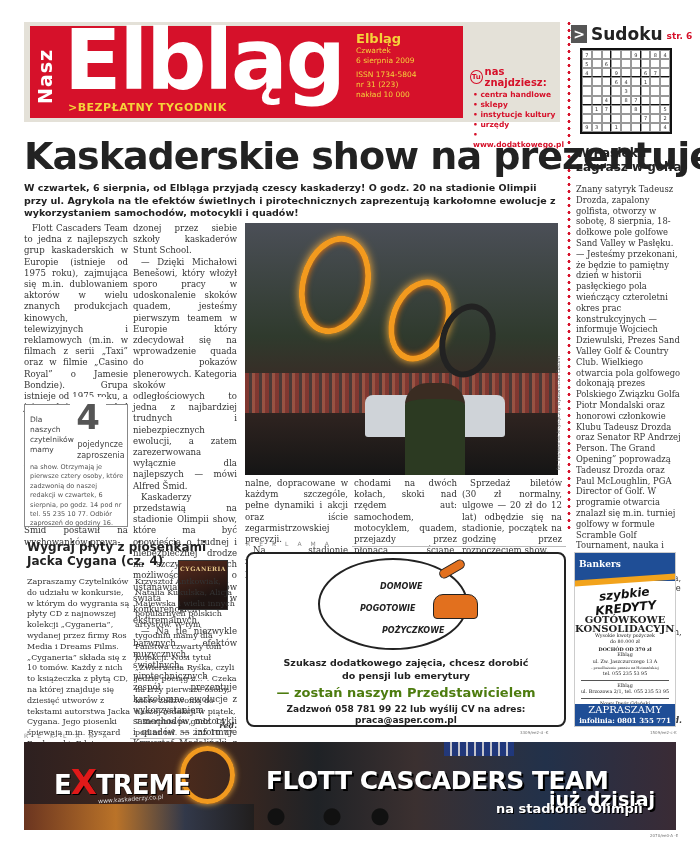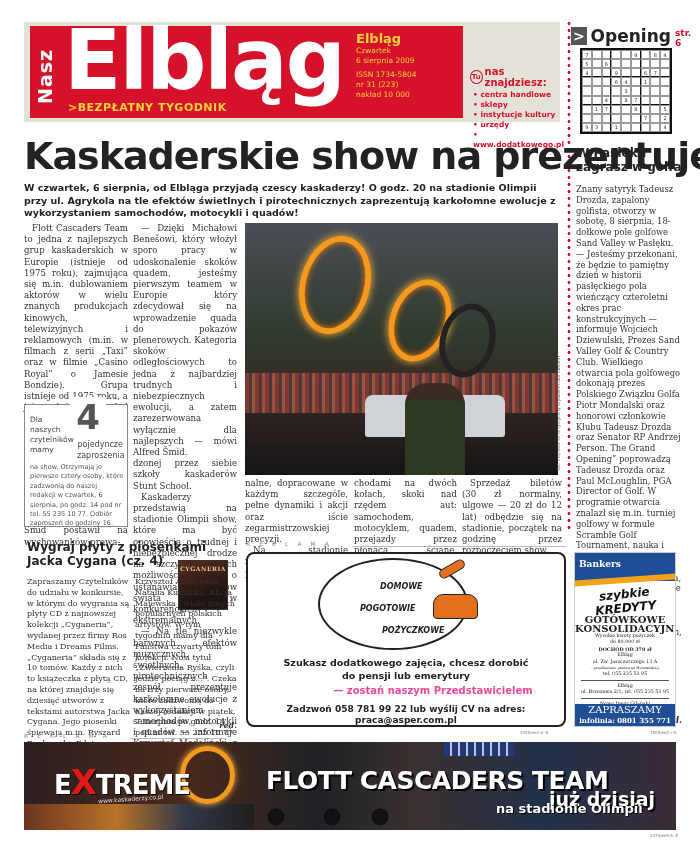--- a/index.html
+++ b/index.html
@@ -80,21 +80,21 @@
   .cyg-album span { display: block; color: #e9c98a; font: bold 6px "DejaVu Serif", serif; text-align: center; margin-top: 4px; letter-spacing: 0.5px; }
 
   
   .ad1 { position: absolute; left: 246px; top: 552px; width: 320px; height: 175px; border: 2.5px solid #222; border-radius: 8px; background: #fff; font-family: "DejaVu Sans", sans-serif; text-align: center; }
   .ad1-oval { position: absolute; left: 70px; top: 4px; width: 150px; height: 92px; border: 2px solid #222; border-radius: 50%; }
   .ad1-oval span { position: absolute; font: italic bold 8px "DejaVu Sans", sans-serif; color: #222; padding-left: 24px; }
   .ad1-car { position: absolute; left: 185px; top: 40px; width: 45px; height: 25px; background: #e2701e; border-radius: 10px 10px 4px 4px; border: 1px solid #222; }
   .ad1-phone { position: absolute; left: 190px; top: 10px; width: 28px; height: 10px; background: #e2701e; border-radius: 6px; transform: rotate(-30deg); border: 1px solid #222; }
   .ad1-l1 { position: absolute; left: 0; width: 100%; top: 103px; font-weight: bold; font-size: 9.5px; color: #222; }
   .ad1-l2 { position: absolute; left: 0; width: 100%; top: 116px; font-weight: bold; font-size: 9.5px; color: #222; }
-  .ad1-l3 { position: absolute; left: 0; width: 100%; top: 131px; font-weight: bold; font-size: 10px; color: #ec4899; margin-left: 27px; }
+  .ad1-l3 { position: absolute; left: 0; width: 100%; top: 131px; font-weight: bold; font-size: 13px; color: #4d7c0f; }
   .ad1-l4 { position: absolute; left: 0; width: 100%; top: 150px; font-weight: bold; font-size: 9px; color: #222; }
   .ad1-l5 { position: absolute; left: 0; width: 100%; top: 161px; font-weight: bold; font-size: 9px; color: #222; }
   .ad-code { position: absolute; font: 4px "DejaVu Sans", sans-serif; color: #777; }
 
   
   .ad2 { position: absolute; left: 574px; top: 552px; width: 102px; height: 175px; background: #fff; border: 1px solid #ccc; font-family: "DejaVu Serif", serif; text-align: center; overflow: hidden; }
   .ad2-top { height: 28px; background: #1f4e96; position: relative; }
   .ad2-brand { position: absolute; left: 4px; top: 6px; color: #fff; font: bold 9px "DejaVu Serif", serif; }
   .ad2-swoosh { height: 6px; background: #f2a31c; margin-top: -4px; transform: skewY(-4deg); }
   .ad2-kred { font: italic bold 12px "DejaVu Sans", sans-serif; color: #111; margin-top: 4px; transform: rotate(-6deg); }
@@ -147,21 +147,21 @@
     <li>instytucje kultury</li>
     <li>urzędy</li>
     <li>www.dodatkowego.pl</li>
   </ul>
 </div>
 
 <div class="dots"></div>
 
 <div class="sudoku-head">
   <span class="sudoku-arrow">&gt;</span>
-  <span class="sudoku-title">Opening</span>
+  <span class="sudoku-title">Sudoku</span>
   <span class="sudoku-page">str. 6</span>
 </div>
 <div class="sudoku-grid" id="sudoku-grid">
     <div>7</div>
     <div></div>
     <div class="br"></div>
     <div></div>
     <div></div>
     <div class="br">9</div>
     <div></div>
@@ -242,22 +242,22 @@
   </div>
 
 <h1 class="headline">Kaskaderskie show na prezentuje</h1>
 <div class="lead">W czwartek, 6 sierpnia, od Elbląga przyjadą czescy kaskaderzy! O godz. 20 na stadionie Olimpii przy ul. Agrykola na tle efektów świetlnych i pirotechnicznych zaprezentują karkołomne ewolucje z wykorzystaniem samochodów, motocykli i quadów!</div>
 
 <div class="col col1">
   <p>Flott Cascaders Team to jedna z najlepszych grup kaskaderskich w Europie (istnieje od 1975 roku), zajmująca się m.in. dublowaniem aktorów w wielu znanych produkcjach kinowych, telewizyjnych i reklamowych (m.in. w filmach z serii „Taxi” oraz w filmie „Casino Royal” o Jamesie Bondzie). Grupa istnieje od 1975 roku, a jej założycielem był Fred Šmid, znany w branży pod nazwiskiem Flott. Obecnie grupę prowadzi jego syn Alfred.</p>
   <p>Kompletując tegoroczny skład kaskaderów, którzy organizują pokazy w całej Europie, Alfred Šmid postawił na wychowanków prowa-</p>
 </div>
 <div class="col col2">
+  <p style="text-indent:0">dzonej przez siebie szkoły kaskaderów Stunt School.</p>
   <p>— Dzięki Michałowi Benešowi, który włożył sporo pracy w udoskonalenie skoków quadem, jesteśmy pierwszym teamem w Europie który zdecydował się na wprowadzenie quada do pokazów plenerowych. Kategoria skoków odległościowych to jedna z najbardziej trudnych i niebezpiecznych ewolucji, a zatem zarezerwowana wyłącznie dla najlepszych — mówi Alfred Šmid.</p>
-  <p style="text-indent:0">dzonej przez siebie szkoły kaskaderów Stunt School.</p>
   <p>Kaskaderzy przedstawią na stadionie Olimpii show, które ma być opowieścią o trudnej i niebezpiecznej drodze na szczyty ludzkich możliwości, o ustanawianiu rekordów świata w konkurencjach ekstremalnych.</p>
   <p>— Na tle niezwykle barwnych efektów muzycznych, świetlnych, pirotechnicznych zespół prezentuje karkołomne ewolucje z wykorzystaniem samochodów, motocykli i quadów — informuje Krzysztof Madaliński z Impresariatu Artystycznego Wydawnictwa Custom, organizator pokazów. — To przedstawienie w pełni profesjo-</p>
 </div>
 
 <div class="photo">
   <div class="crowd"></div>
   <div class="ring r1"></div>
   <div class="ring r2"></div>
   <div class="ring r3"></div>
   <div class="car"></div>

